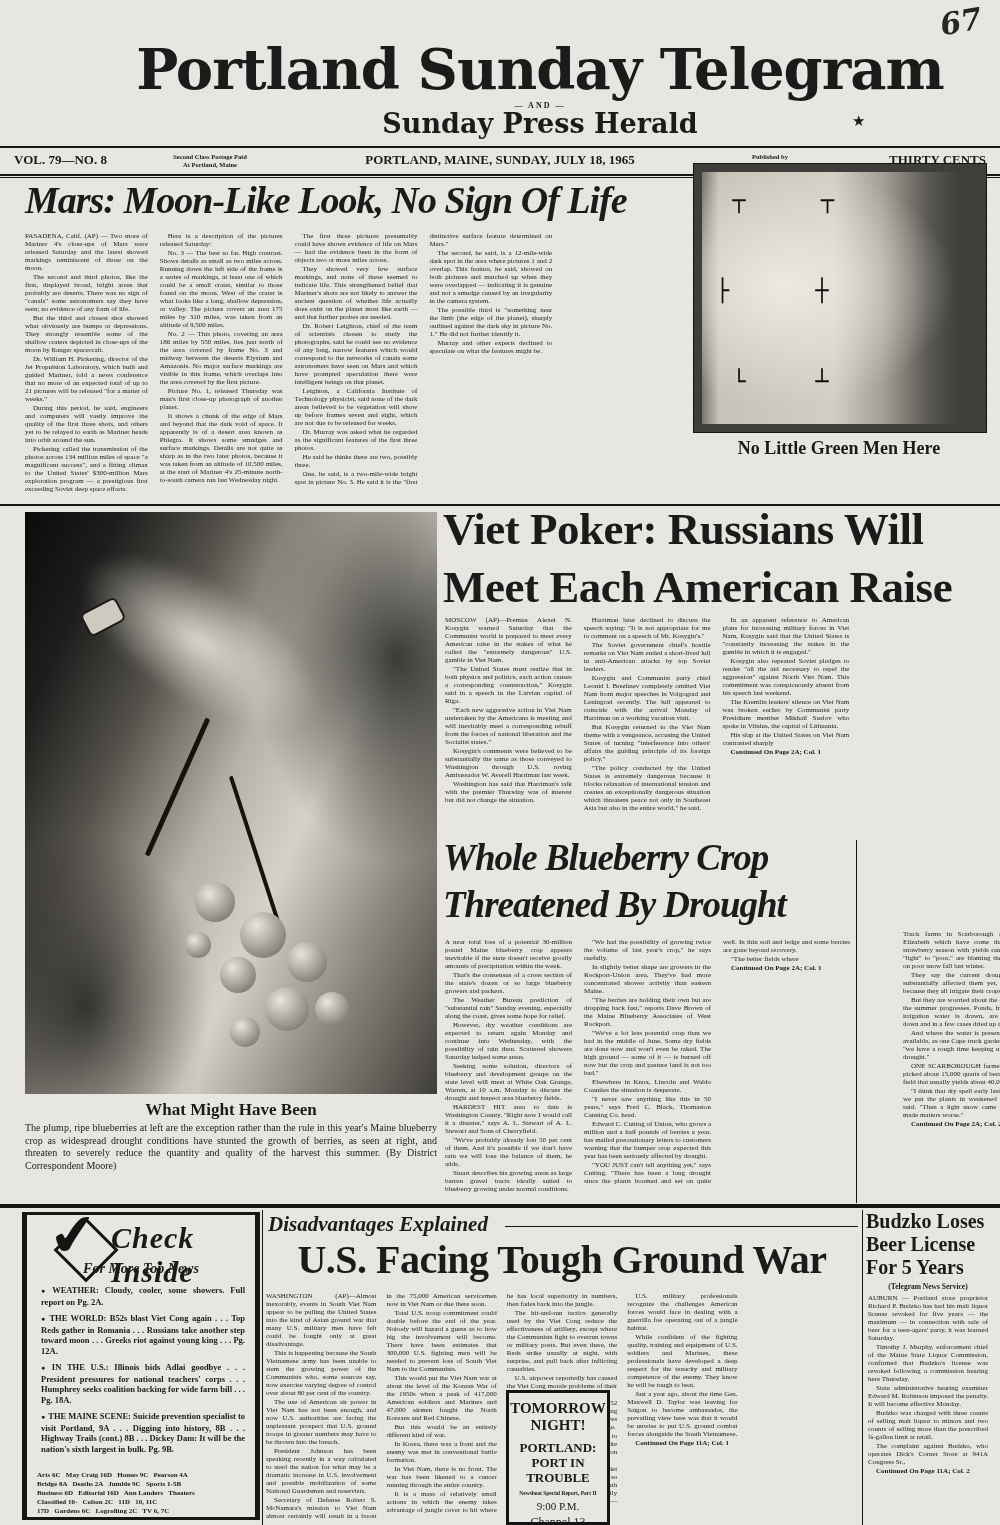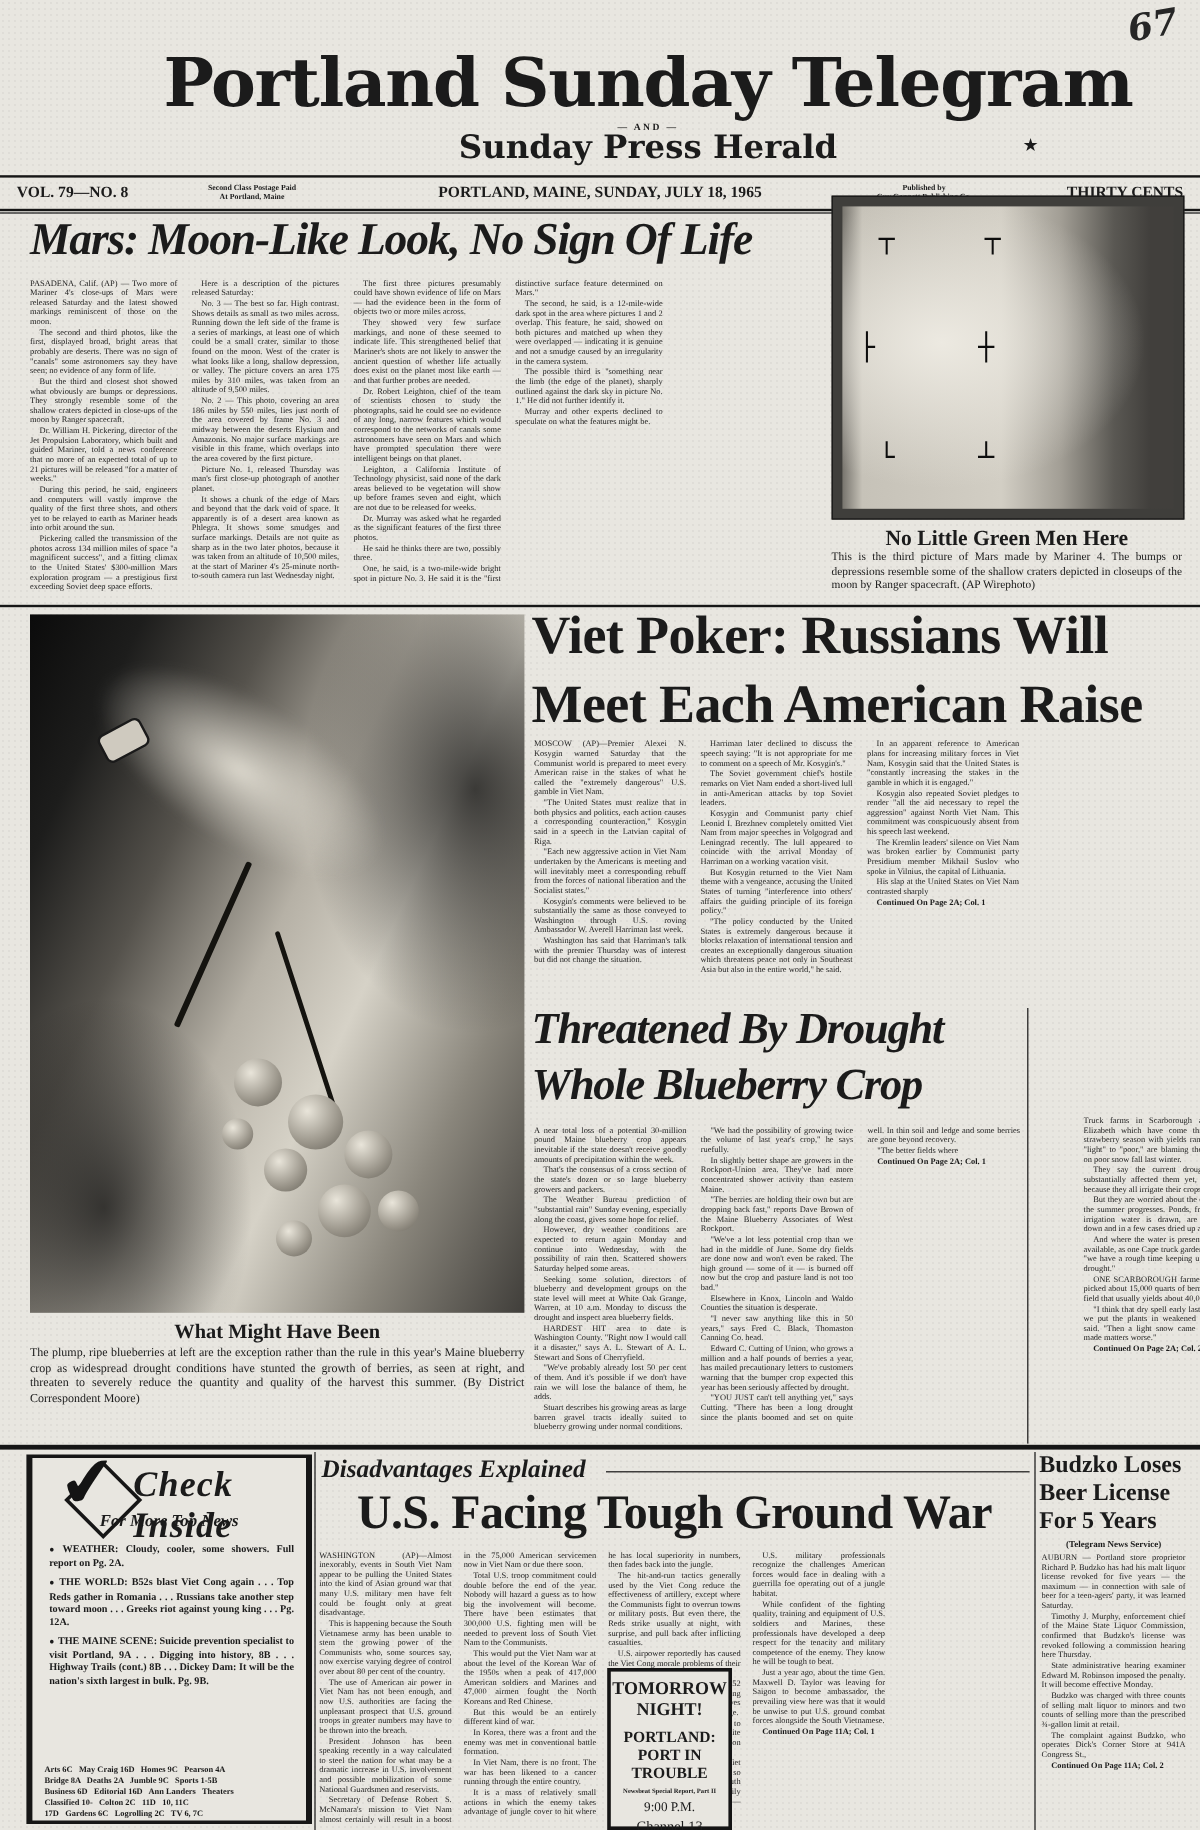--- a/index.html
+++ b/index.html
@@ -165,21 +165,20 @@
     <div class="mars-photo-inner">
       <div class="regmark" style="left:11%;top:7%;">┬</div>
       <div class="regmark" style="left:43%;top:7%;">┬</div>
       <div class="regmark" style="left:5%;top:43%;">├</div>
       <div class="regmark" style="left:41%;top:43%;">┼</div>
       <div class="regmark" style="left:11%;top:79%;">└</div>
       <div class="regmark" style="left:41%;top:79%;">┴</div>
     </div>
   </div>
   <div class="mars-cap-t">No Little Green Men Here</div>
-  <div class="mars-cap">This is the third picture of Mars made by Mariner 4. The bumps or depressions resemble some of the shallow craters depicted in closeups of the moon by Ranger spacecraft. (AP Wirephoto)</div>
 
   <div class="rule1"></div>
 
   <div class="bb-photo">
     <div class="bb-shade"></div>
     <div class="bb-shade2"></div>
     <div class="hand"></div>
     <div class="watch"></div>
     <div class="stem" style="left:150px;top:200px;width:5px;height:150px;transform:rotate(24deg);"></div>
     <div class="stem" style="left:230px;top:260px;width:4px;height:170px;transform:rotate(-18deg);"></div>
@@ -211,22 +210,22 @@
       <p>But Kosygin returned to the Viet Nam theme with a vengeance, accusing the United States of turning "interference into others' affairs the guiding principle of its foreign policy."</p>
       <p>"The policy conducted by the United States is extremely dangerous because it blocks relaxation of international tension and creates an exceptionally dangerous situation which threatens peace not only in Southeast Asia but also in the entire world," he said.</p>
       <p>In an apparent reference to American plans for increasing military forces in Viet Nam, Kosygin said that the United States is "constantly increasing the stakes in the gamble in which it is engaged."</p>
       <p>Kosygin also repeated Soviet pledges to render "all the aid necessary to repel the aggression" against North Viet Nam. This commitment was conspicuously absent from his speech last weekend.</p>
       <p>The Kremlin leaders' silence on Viet Nam was broken earlier by Communist party Presidium member Mikhail Suslov who spoke in Vilnius, the capital of Lithuania.</p>
       <p>His slap at the United States on Viet Nam contrasted sharply</p>
       <p>Continued On Page 2A; Col. 1</p>
     </div>
 
   <div class="hl blue-hl">
+    <div>Whole Blueberry Crop</div>
     <div>Threatened By Drought</div>
-    <div>Whole Blueberry Crop</div>
   </div>
   <div class="art blue-art has-cont">
       <p>A near total loss of a potential 30-million pound Maine blueberry crop appears inevitable if the state doesn't receive goodly amounts of precipitation within the week.</p>
       <p>That's the consensus of a cross section of the state's dozen or so large blueberry growers and packers.</p>
       <p>The Weather Bureau prediction of "substantial rain" Sunday evening, especially along the coast, gives some hope for relief.</p>
       <p>However, dry weather conditions are expected to return again Monday and continue into Wednesday, with the possibility of rain then. Scattered showers Saturday helped some areas.</p>
       <p>Seeking some solution, directors of blueberry and development groups on the state level will meet at White Oak Grange, Warren, at 10 a.m. Monday to discuss the drought and inspect area blueberry fields.</p>
       <p>HARDEST HIT area to date is Washington County. "Right now I would call it a disaster," says A. L. Stewart of A. L. Stewart and Sons of Cherryfield.</p>
       <p>"We've probably already lost 50 per cent of them. And it's possible if we don't have rain we will lose the balance of them, he adds.</p>
       <p>Stuart describes his growing areas as large barren gravel tracts ideally suited to blueberry growing under normal conditions.</p>
@@ -256,20 +255,21 @@
   <div class="rule2"></div>
 
   <div class="check-box">
     <div class="check-diamond"></div>
     <div class="check-icon">✔</div>
     <div class="check-title">Check Inside</div>
     <div class="check-sub">For More Top News</div>
     <div class="bullets">
       <div class="bullet"><span class="dot">●</span><span>WEATHER:</span> <span>Cloudy, cooler, some showers. Full report on Pg. 2A.</span></div>
       <div class="bullet"><span class="dot">●</span><span>THE WORLD:</span> <span>B52s blast Viet Cong again . . . Top Reds gather in Romania . . . Russians take another step toward moon . . . Greeks riot against young king . . . Pg. 12A.</span></div>
+      <div class="bullet"><span class="dot">●</span><span>IN THE U.S.:</span> <span>Illinois bids Adlai goodbye . . . President pressures for national teachers' corps . . . Humphrey seeks coalition backing for wide farm bill . . . Pg. 18A.</span></div>
       <div class="bullet"><span class="dot">●</span><span>THE MAINE SCENE:</span> <span>Suicide prevention specialist to visit Portland, 9A . . . Digging into history, 8B . . . Highway Trails (cont.) 8B . . . Dickey Dam: It will be the nation's sixth largest in bulk. Pg. 9B.</span></div>
     </div>
     <div class="idx">
         <p>Arts 6C   May Craig 16D   Homes 9C   Pearson 4A</p>
         <p>Bridge 8A   Deaths 2A   Jumble 9C   Sports 1-5B</p>
         <p>Business 6D   Editorial 16D   Ann Landers   Theaters</p>
         <p>Classified 10-   Colton 2C   11D   10, 11C</p>
         <p>17D   Gardens 6C   Logrolling 2C   TV 6, 7C</p>
       </div>
   </div>

